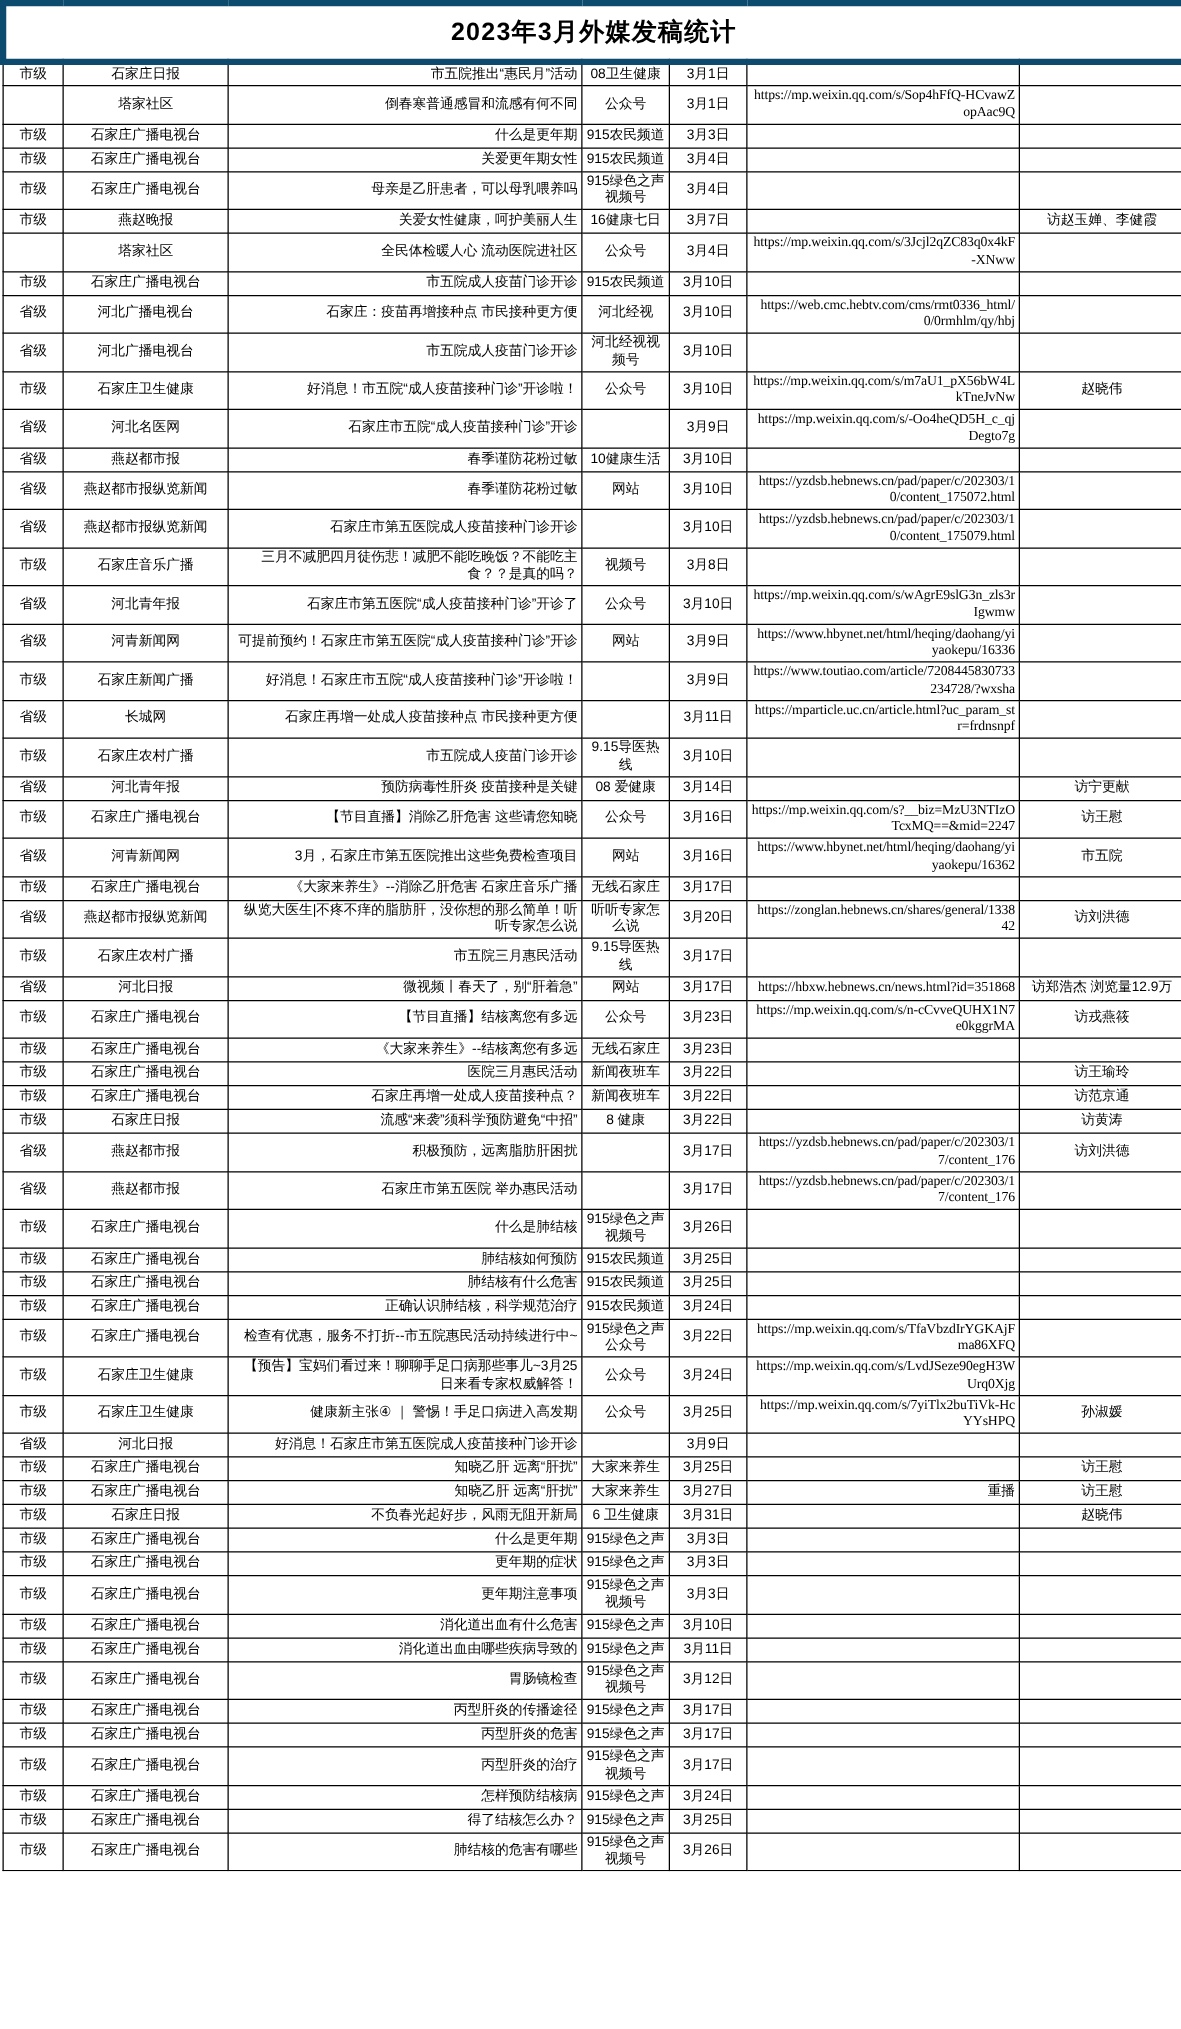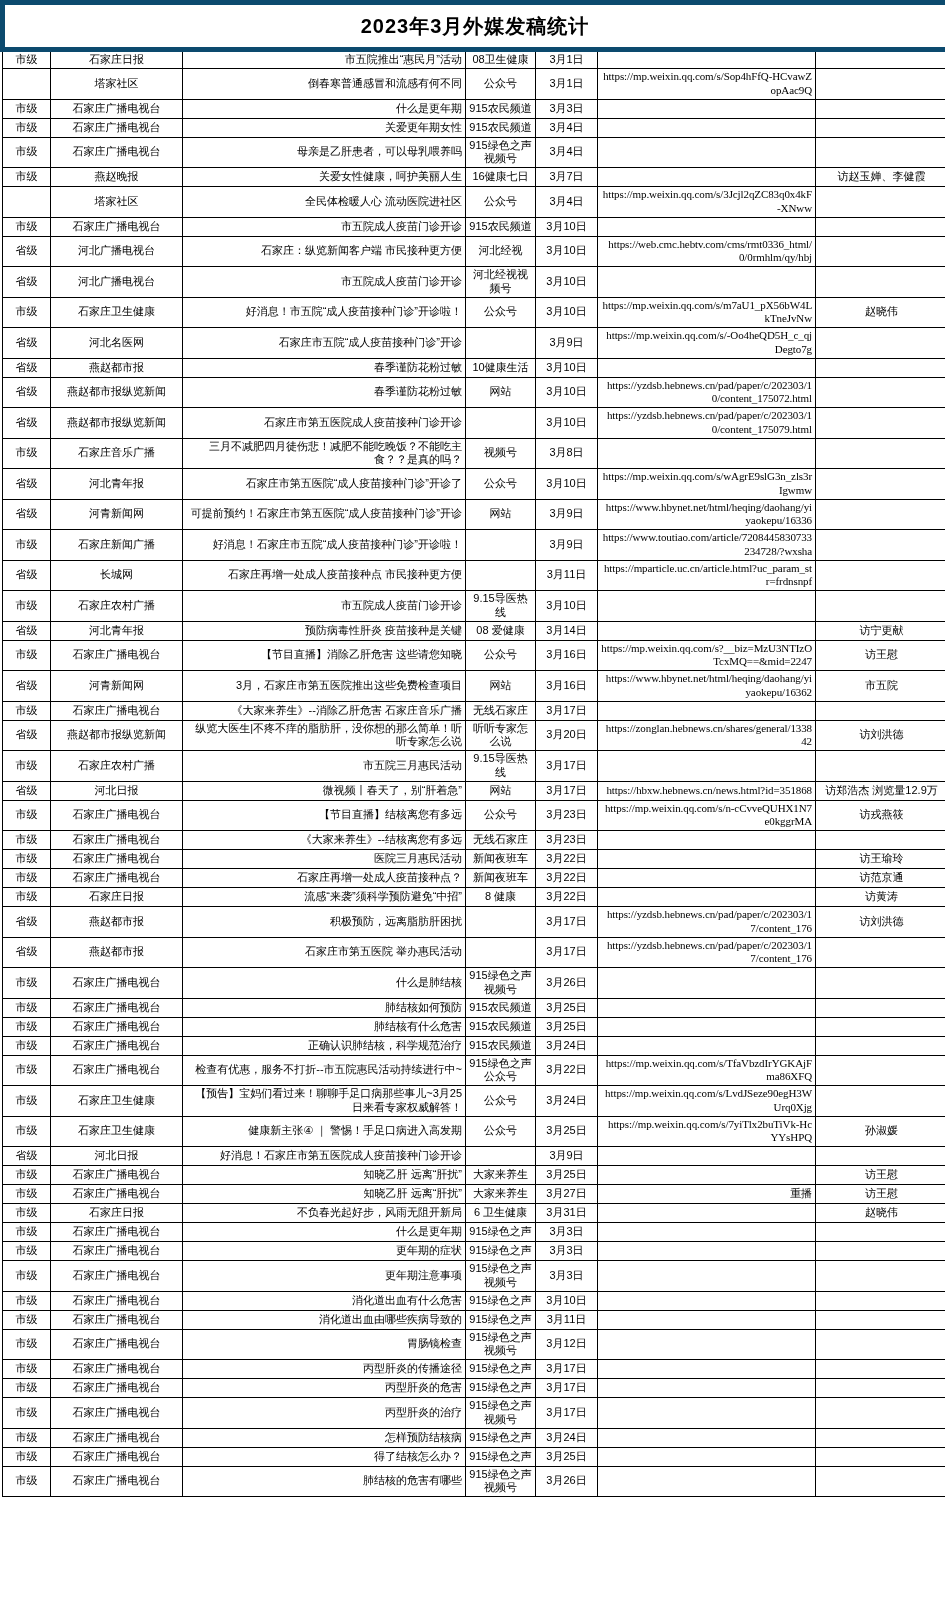--- a/index.html
+++ b/index.html
@@ -158,21 +158,21 @@
           <td class="media">石家庄广播电视台</td>
           <td class="title">市五院成人疫苗门诊开诊</td>
           <td class="page">915农民频道</td>
           <td class="date">3月10日</td>
           <td class="url"></td>
           <td class="author"></td>
         </tr>
         <tr class="data-row">
           <td class="level">省级</td>
           <td class="media">河北广播电视台</td>
-          <td class="title">石家庄：纵览新闻客户端 市民接种更方便</td>
+          <td class="title">石家庄：疫苗再增接种点 市民接种更方便</td>
           <td class="page">河北经视</td>
           <td class="date">3月10日</td>
           <td class="url">https://web.cmc.hebtv.com/cms/rmt0336_html/0/0rmhlm/qy/hbj</td>
           <td class="author"></td>
         </tr>
         <tr class="data-row">
           <td class="level">省级</td>
           <td class="media">河北广播电视台</td>
           <td class="title">市五院成人疫苗门诊开诊</td>
           <td class="page">河北经视视频号</td>

